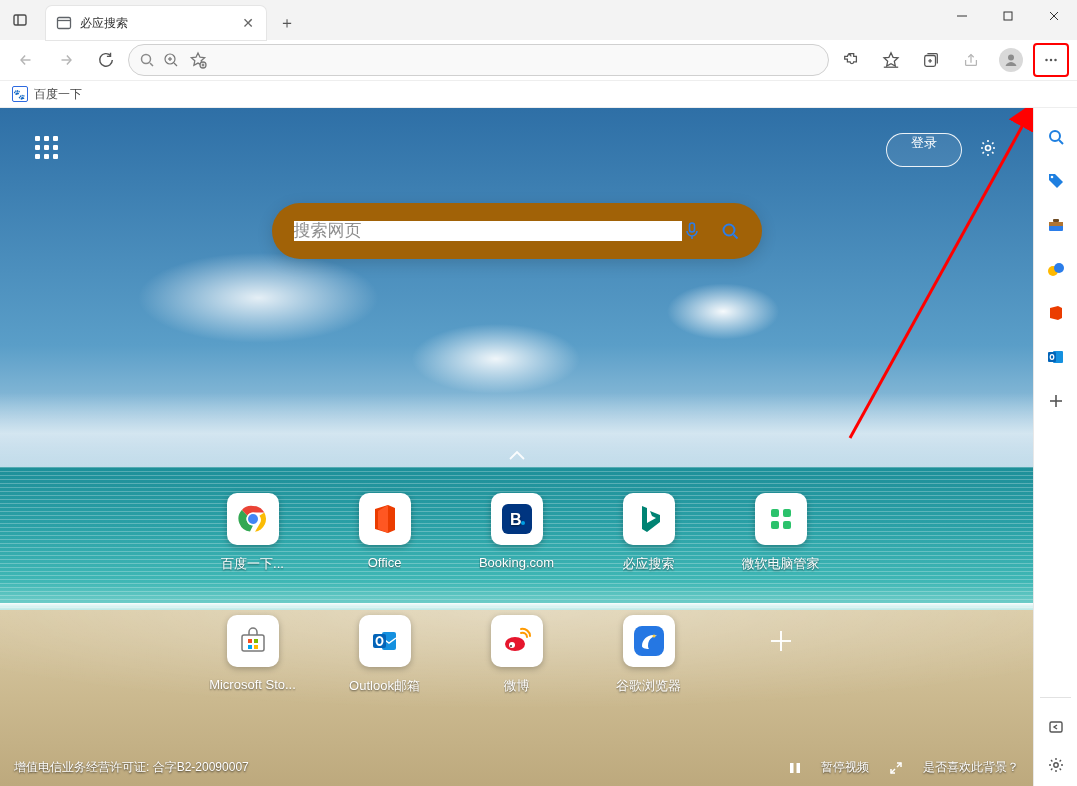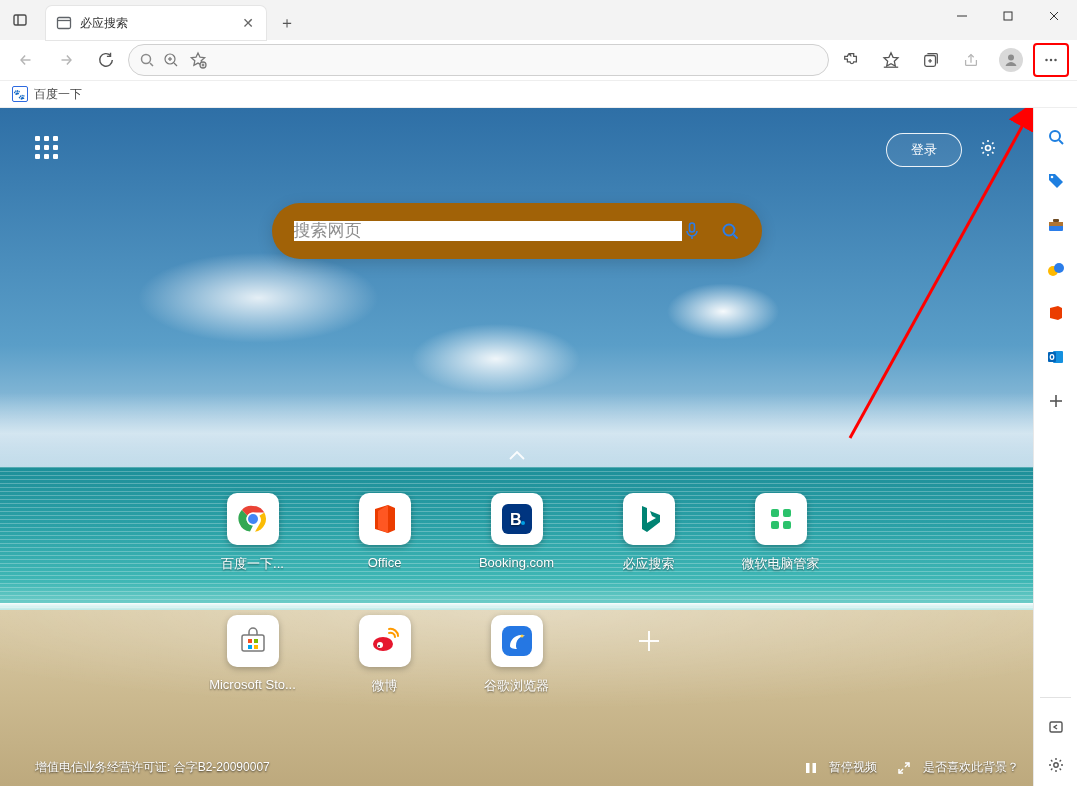--- a/index.html
+++ b/index.html
@@ -55,41 +55,41 @@
 .sand { position:absolute; left:0; right:0; top:74%; bottom:0;
   background:
     radial-gradient(1200px 180px at 50% 0%, rgba(255,255,255,.3), rgba(255,255,255,0) 55%),
     linear-gradient(to bottom, #d9caa5 0%, #cbb98f 50%, #bda97d 100%);
 }
 
 
 .ntp-top { position:absolute; top:25px; left:0; right:0; display:flex; align-items:center; padding:0 35px; }
 .apps-btn { width:28px; height:28px; display:grid; grid-template-columns:repeat(3,5px); grid-template-rows:repeat(3,5px); gap:4px; }
 .apps-btn span { background:#fff; border-radius:1px; }
-.signin-btn { margin-left:auto; height:34px; padding:0 24px; border:1px solid rgba(255,255,255,.9); border-radius:17px; color:#fff; font-size:13px; background:rgba(255,255,255,.08); display:flex; align-items:center; }
+.signin-btn { margin-left:auto; height:34px; padding:0 24px; border:1px solid rgba(255,255,255,.9); border-radius:17px; color:#fff; font-size:13px; background:rgba(255,255,255,.08); display:flex; }
 .gear-btn { margin-left:16px; color:#fff; }
 
 .searchbox { position:absolute; top:95px; left:50%; transform:translateX(-50%); width:490px; height:56px; border-radius:28px; background:#a16207; display:flex; align-items:center; padding:0 22px; box-shadow:0 4px 16px rgba(0,0,0,.15); }
 .searchbox input { flex:1; border:none; outline:none; font-size:17px; color:#333; }
 .searchbox input::placeholder{ color:#8f8f8f;}
 .searchbox .mic { color:#2b7de9; margin-right:18px; }
 .searchbox .go  { color:#2b7de9; }
 
 .collapse-caret { position:absolute; top:340px; left:50%; transform:translateX(-50%); color:rgba(255,255,255,.9); }
 
 .tiles { position:absolute; top:385px; left:50%; transform:translateX(-50%); display:grid; grid-template-columns:repeat(5,106px); column-gap:26px; row-gap:42px; text-align:center; }
 .tile { display:flex; flex-direction:column; align-items:center; gap:10px; color:#fff; font-size:13px; text-shadow:0 1px 2px rgba(0,0,0,.6); }
 .tile .box { width:52px; height:52px; border-radius:10px; background:#fff; display:flex; align-items:center; justify-content:center; box-shadow:0 2px 6px rgba(0,0,0,.25); }
 .tile .box.add { background:transparent; box-shadow:none; }
 .tile svg { display:block; }
 .tile-label { max-width:106px; white-space:nowrap; overflow:hidden; text-overflow:ellipsis;}
 
-.ntp-footer { position:absolute; left:0; right:0; bottom:10px; display:flex; align-items:center; padding:0 14px; color:#fff; font-size:12px; text-shadow:0 1px 2px rgba(0,0,0,.7);margin-left:21px;}
+.ntp-footer { position:absolute; left:0; right:0; bottom:10px; display:flex; align-items:center; padding:0 14px; color:#fff; font-size:12px; text-shadow:0 1px 2px rgba(0,0,0,.7);}
 .ntp-footer .spacer { flex:1; }
-.ntp-footer .ctrl { display:flex; align-items:center; gap:12px; margin-left:20px; }
+.ntp-footer .ctrl { display:flex; align-items:center; gap:20px; margin-left:20px; }
 
 
 .sidepanel { width:44px; border-left:1px solid #e8e8e8; background:#fff; display:flex; flex-direction:column; align-items:center; padding-top:18px; gap:22px; position:relative; }
 .side-item { width:22px; height:22px; display:flex; align-items:center; justify-content:center; }
 .side-sep { position:absolute; bottom:88px; left:6px; right:6px; height:1px; background:#e2e2e2;}
 .side-bottom { position:absolute; bottom:0; left:0; right:0; display:flex; flex-direction:column; align-items:center; gap:16px; padding-bottom:10px;}
 
 
 .arrow-svg { position:absolute; pointer-events:none; }
 
@@ -337,20 +337,31 @@
             <svg width="30" height="30" viewBox="0 0 30 30">
               <rect x="4" y="9" width="22" height="16" rx="2" fill="none" stroke="#7a7a7a" stroke-width="1.5"></rect>
               <path d="M11 9V6a4 4 0 0 1 8 0v3" fill="none" stroke="#7a7a7a" stroke-width="1.5"></path>
               <rect x="10" y="13" width="4" height="4" fill="#f25022"></rect>
               <rect x="16" y="13" width="4" height="4" fill="#7fba00"></rect>
               <rect x="10" y="19" width="4" height="4" fill="#00a4ef"></rect>
               <rect x="16" y="19" width="4" height="4" fill="#ffb900"></rect>
             </svg>
           </div>
         <div class="tile-label">Microsoft Sto...</div>
+      </div>
+      <div class="tile">
+        <div class="box">
+            <svg width="30" height="30" viewBox="0 0 30 30">
+              <rect x="12" y="6" width="14" height="18" rx="2" fill="#1490df"></rect>
+              <polyline points="12,12 19,17 26,12" fill="none" stroke="#fff" stroke-width="1.5"></polyline>
+              <rect x="3" y="8" width="13" height="14" rx="2" fill="#0364b8"></rect>
+              <ellipse cx="9.5" cy="15" rx="3" ry="4" fill="none" stroke="#fff" stroke-width="2"></ellipse>
+            </svg>
+          </div>
+        <div class="tile-label">Outlook邮箱</div>
       </div>
       <div class="tile">
         <div class="box">
             <svg width="30" height="30" viewBox="0 0 30 30">
               <ellipse cx="13" cy="18" rx="10" ry="7" fill="#e6162d"></ellipse>
               <circle cx="10" cy="19" r="3" fill="#fff"></circle>
               <circle cx="9" cy="20" r="1" fill="#333"></circle>
               <path d="M19 7c3-1 6 1 6 4" fill="none" stroke="#ff9a00" stroke-width="2" stroke-linecap="round"></path>
               <path d="M19 3c5-1 9 3 9 7" fill="none" stroke="#ff9a00" stroke-width="2" stroke-linecap="round"></path>
             </svg>

